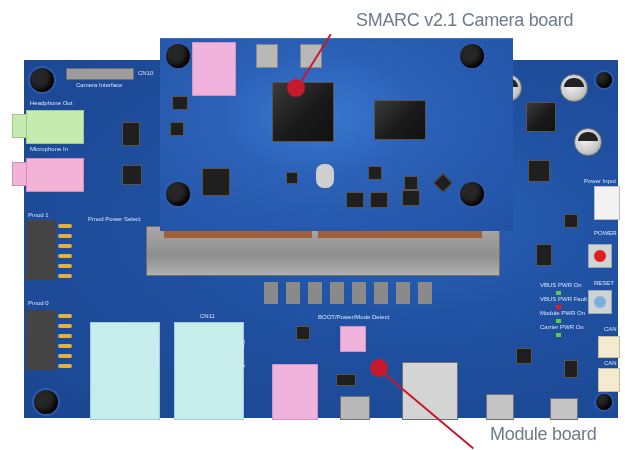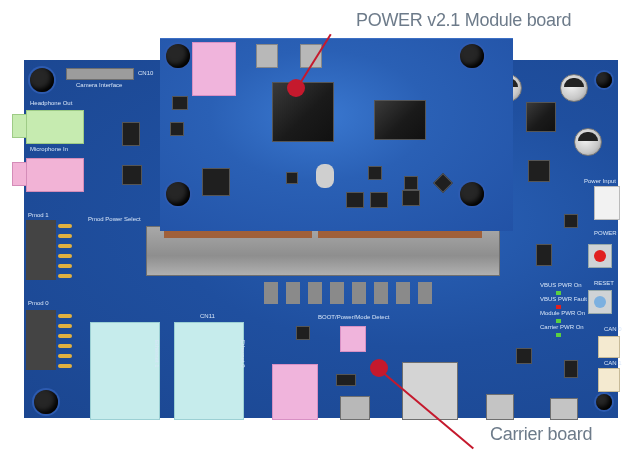--- a/index.html
+++ b/index.html
@@ -164,14 +164,14 @@
 <div class="abs smallchip" style="left:402px;top:190px;width:16px;height:14px;"></div>
 <div class="abs smallchip" style="left:368px;top:166px;width:12px;height:12px;"></div>
 <div class="abs smallchip" style="left:404px;top:176px;width:12px;height:12px;"></div>
 <div class="abs smallchip" style="left:436px;top:176px;width:12px;height:12px;transform:rotate(45deg);"></div>
 
 <div class="abs line" style="left:296px;top:88px;width:64px;transform:rotate(-58deg);"></div>
 <div class="abs dot" style="left:287px;top:79px;"></div>
 <div class="abs line" style="left:379px;top:368px;width:124px;transform:rotate(40deg);"></div>
 <div class="abs dot" style="left:370px;top:359px;"></div>
 
-<div class="abs callout" style="left:356px;top:10px;">POWER v2.1 Module board</div>
-<div class="abs callout" style="left:490px;top:424px;">Carrier board</div>
+<div class="abs callout" style="left:356px;top:10px;">SMARC v2.1 Camera board</div>
+<div class="abs callout" style="left:490px;top:424px;">Module board</div>
 
 </body></html>

